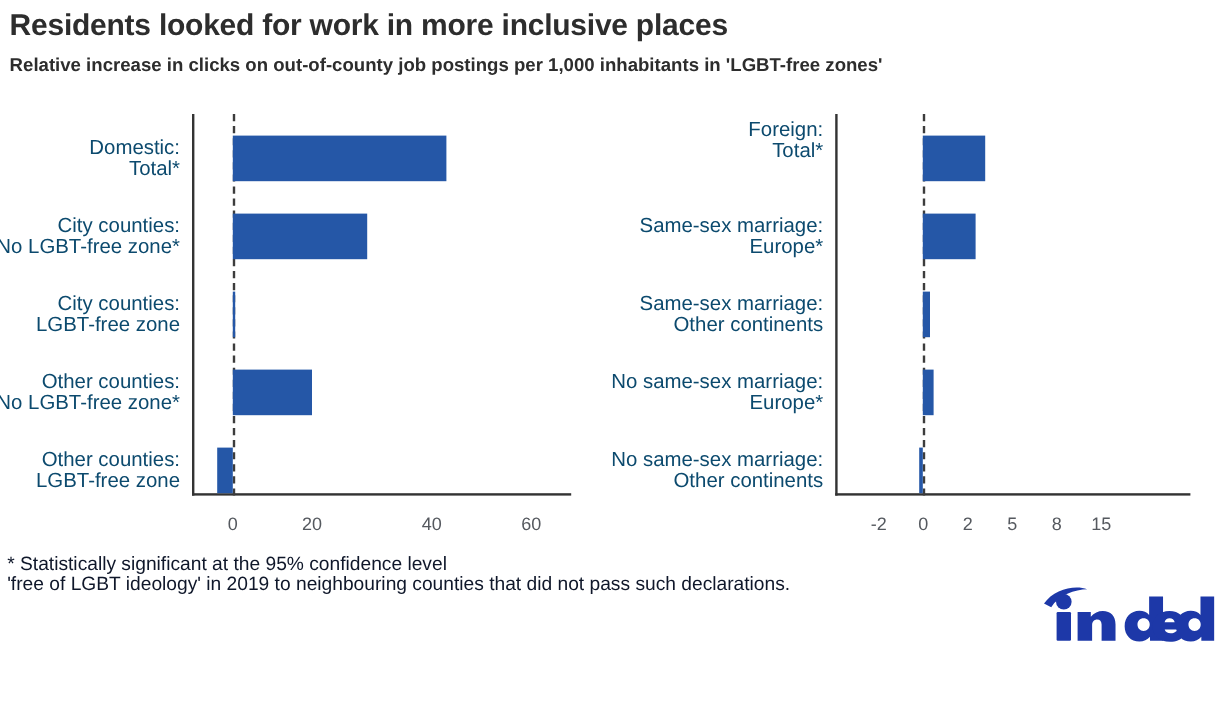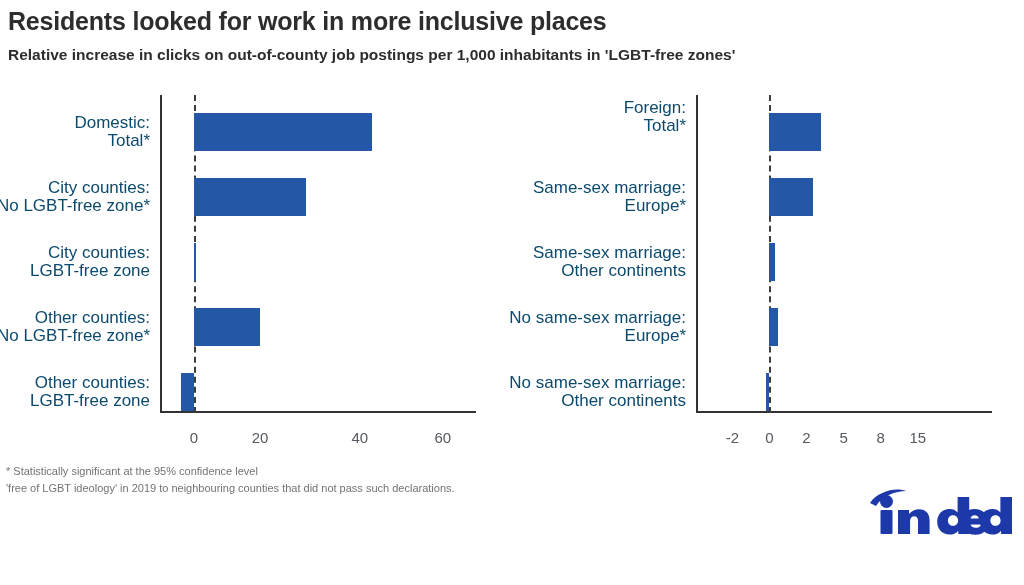--- a/index.html
+++ b/index.html
@@ -125,23 +125,23 @@
   }
 
   
   .footer {
     position: absolute;
     left: 6px;
     top: 463px;
     width: 800px;
   }
   .footnote {
-    font-size: 11px;
+    font-size: 16px;
     line-height: 16.6px;
-    color: #737373;
+    color: #0f172a;
     white-space: nowrap;
   }
 
   
   .logo {
     position: absolute;
     left: 862px;
     top: 487px;
     width: 150px;
     height: 48px;

